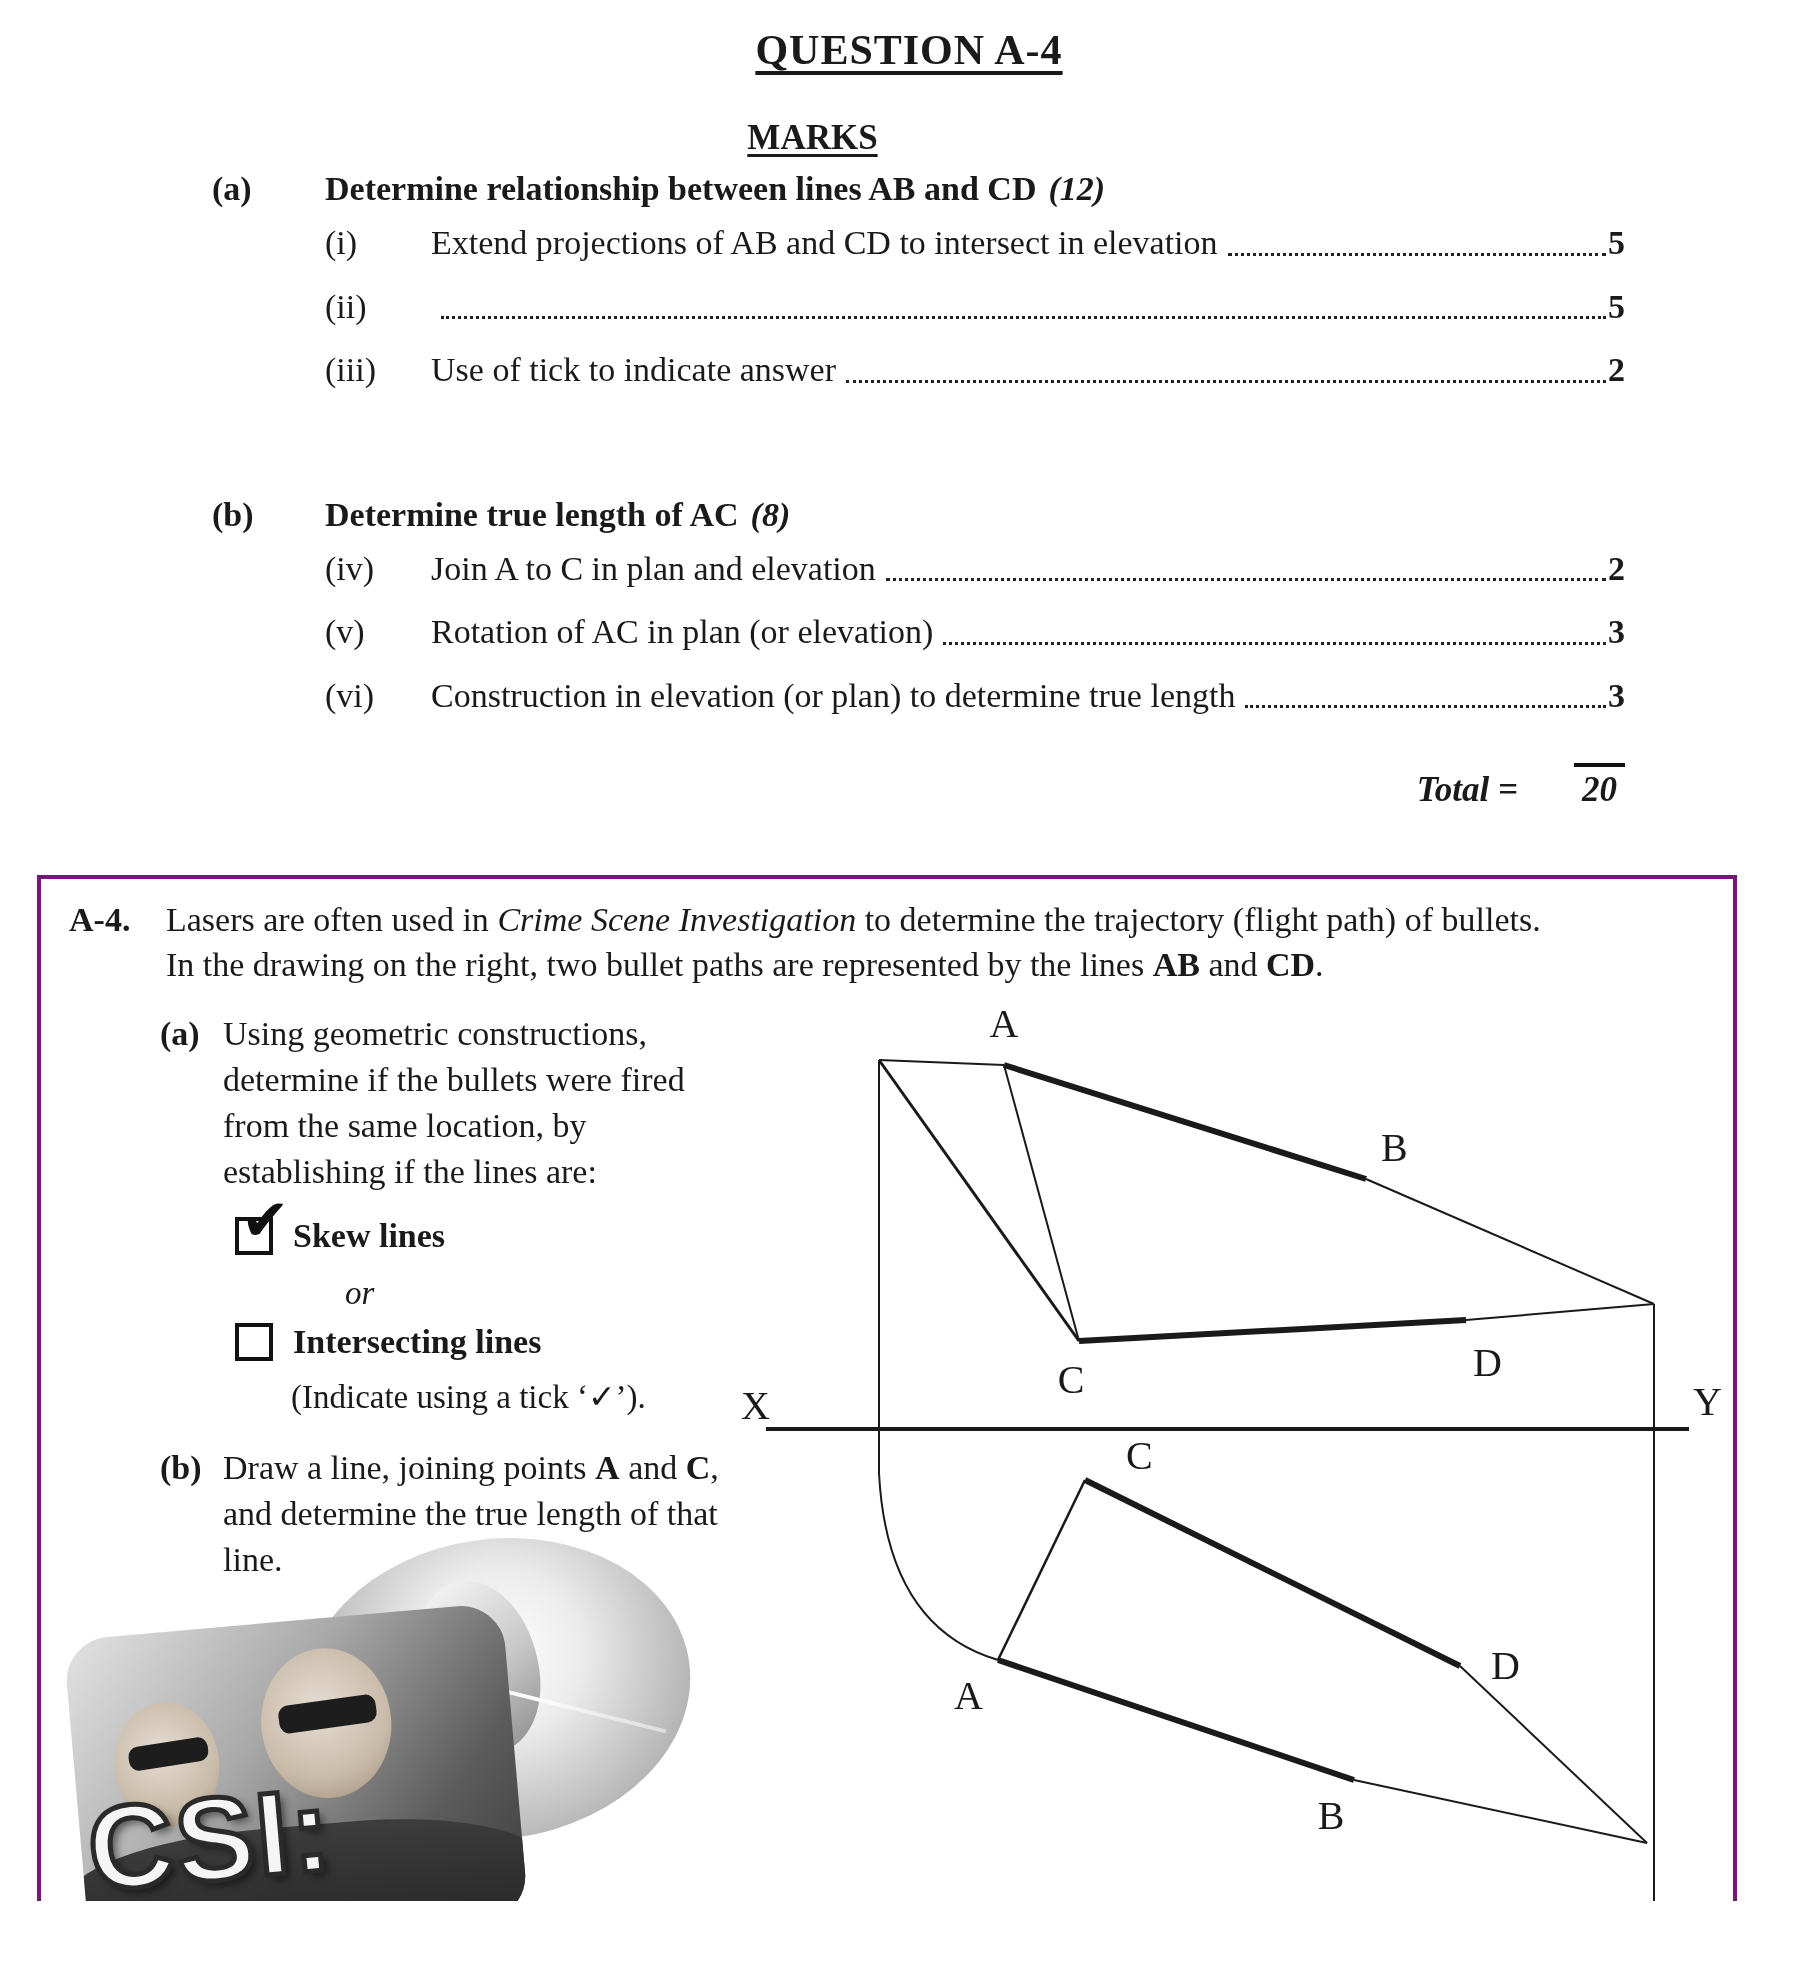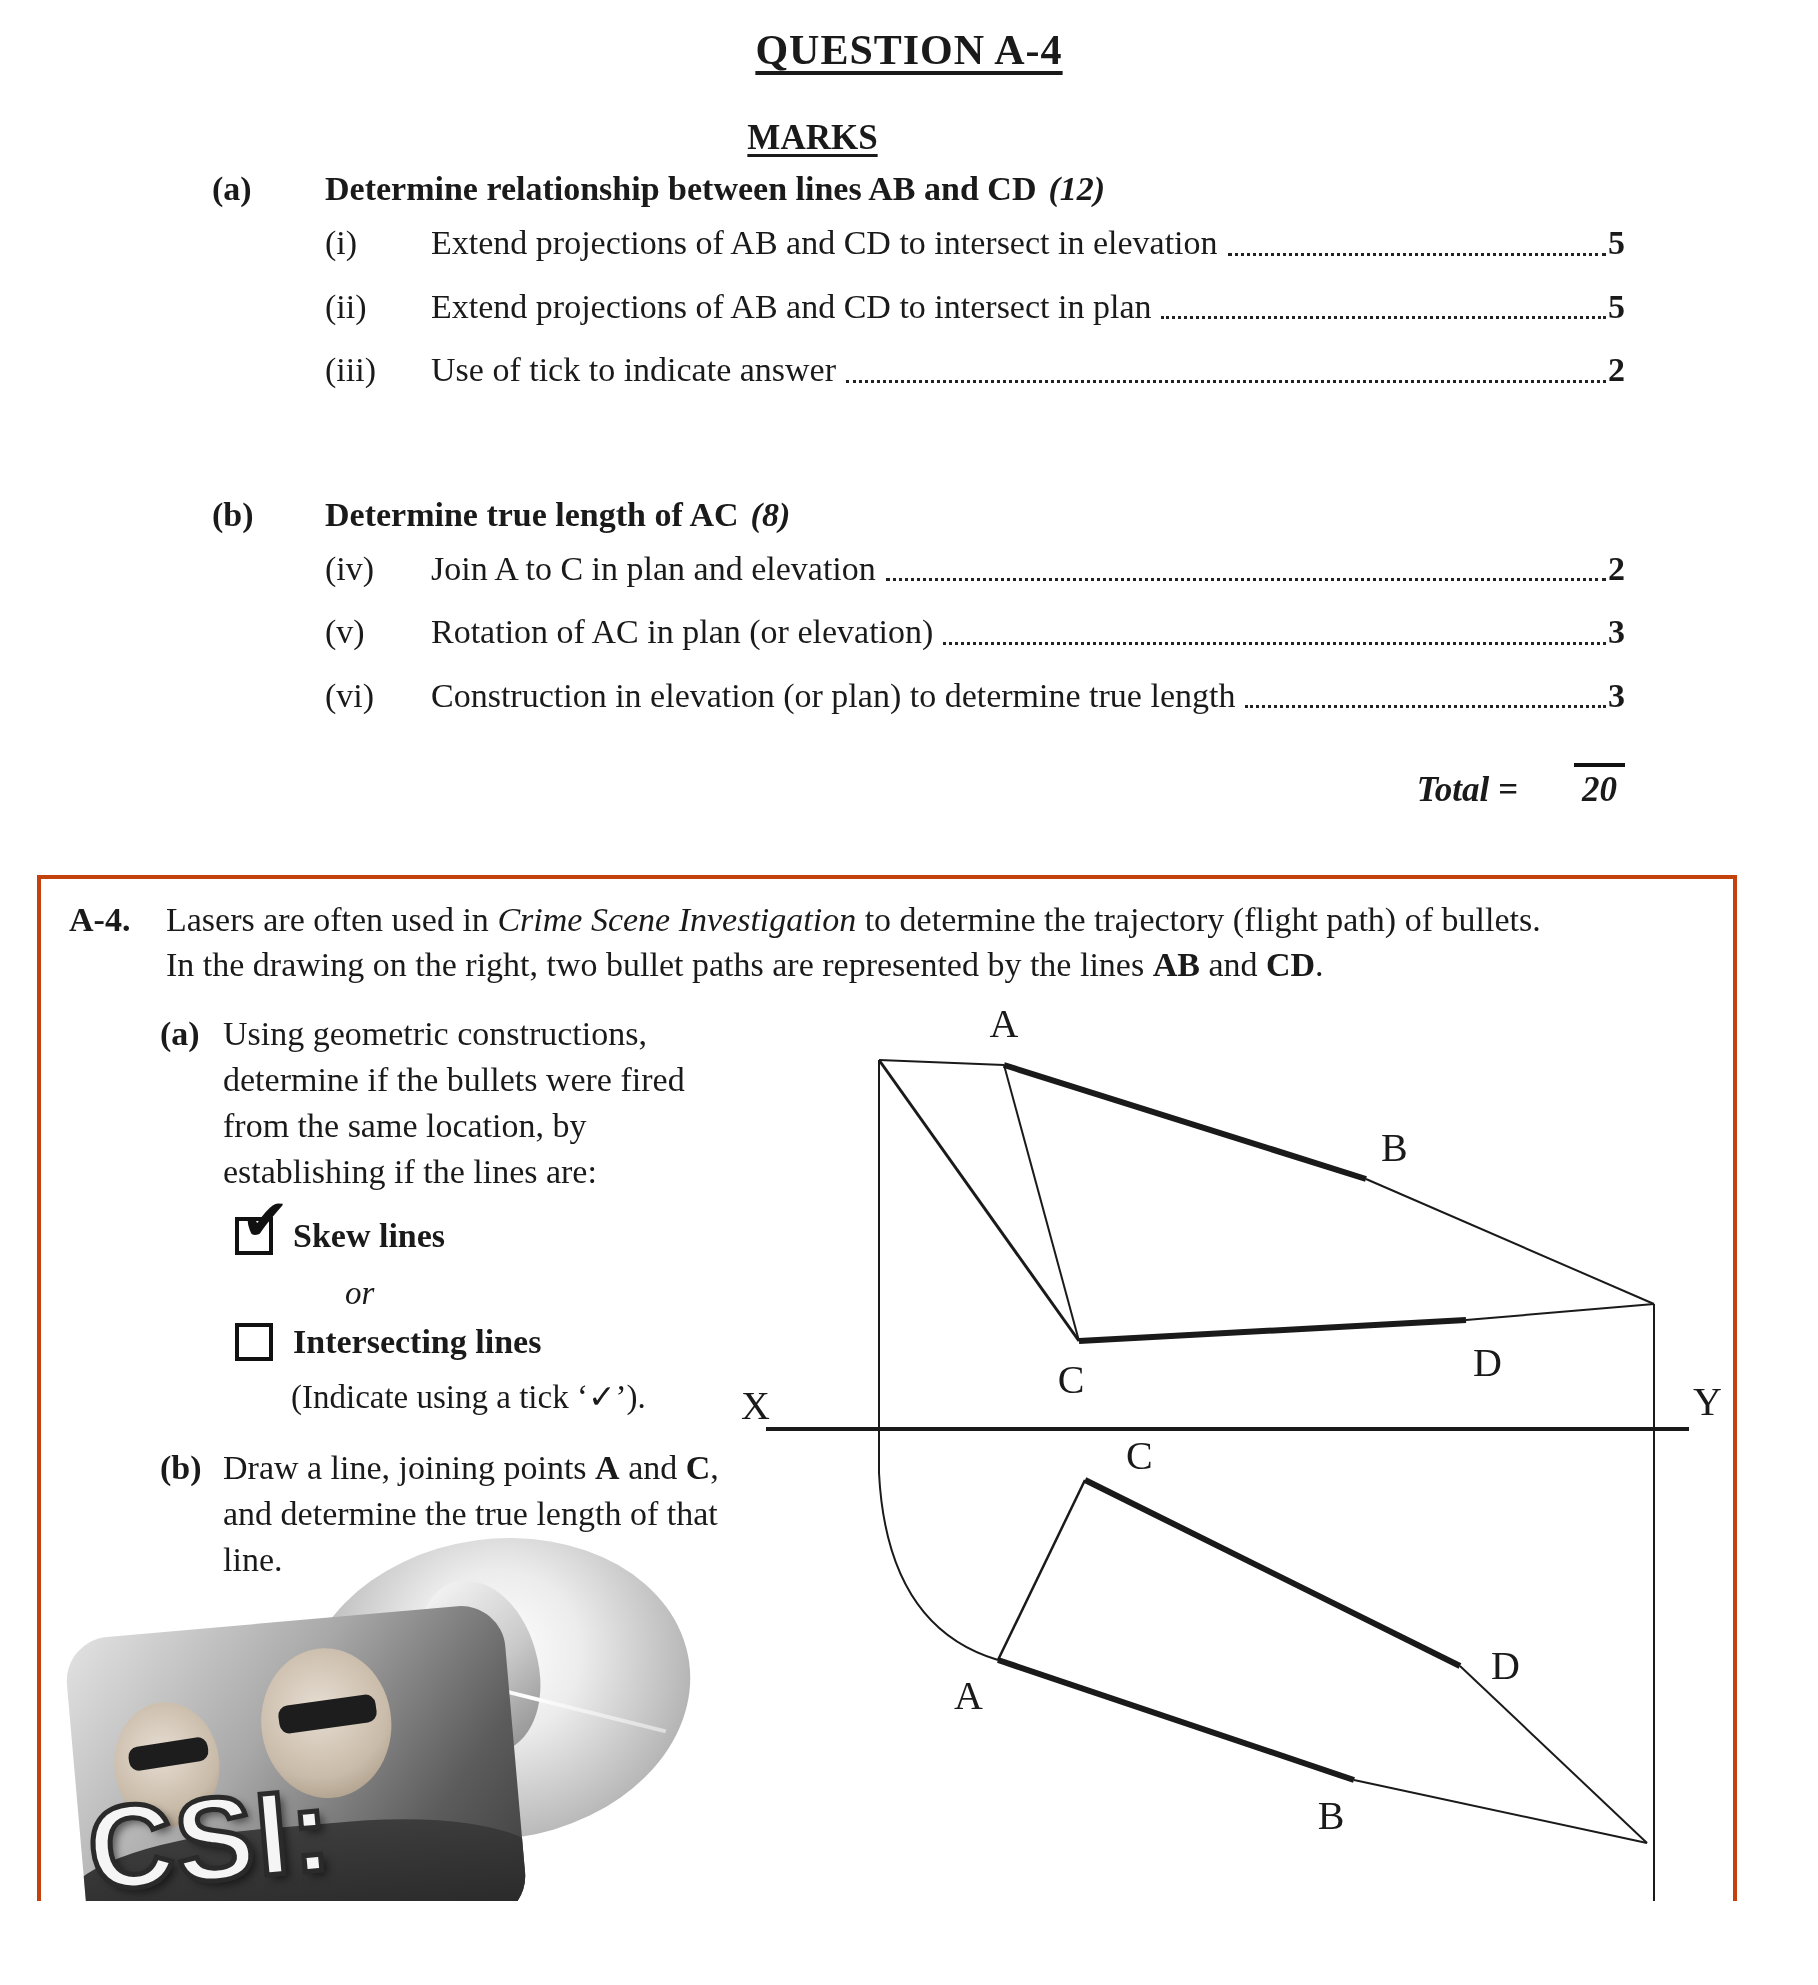--- a/index.html
+++ b/index.html
@@ -41,21 +41,21 @@
   .gap-b { margin-top:104px; }
   .total-row {
     display:flex; justify-content:flex-end; align-items:flex-end; gap:56px;
     margin:46px 193px 0 0; font-size:35px; font-weight:bold; font-style:italic;
   }
   .total-value { border-top:4px solid #111; padding:3px 8px 0 8px; }
 
   
   .qbox {
     position:absolute; left:37px; top:875px; width:1700px; height:1096px;
-    border:4px solid #c2410c; background:#fff;
+    border:4px solid #701a75; background:#fff;
   }
   .q-intro {
     position:absolute; left:28px; top:18px; right:30px;
     display:flex; font-size:34px; line-height:45px;
   }
   .q-num { font-weight:bold; width:97px; flex:none; }
   .bold { font-weight:bold; }
   .ital { font-style:italic; }
 
   .q-part {
@@ -143,21 +143,20 @@
 
   <div class="mrows">
     <div class="mrow">
       <span class="mnum">(i)</span>
       <span class="mtext">Extend projections of AB and CD to intersect in elevation</span>
       <span class="mlead"></span>
       <span class="mmark">5</span>
     </div>
     <div class="mrow">
       <span class="mnum">(ii)</span>
-      <span class="mtext">Extend projections of AB and CD to intersect in plan</span>
       <span class="mlead"></span>
       <span class="mmark">5</span>
     </div>
     <div class="mrow">
       <span class="mnum">(iii)</span>
       <span class="mtext">Use of tick to indicate answer</span>
       <span class="mlead"></span>
       <span class="mmark">2</span>
     </div>
   </div>

